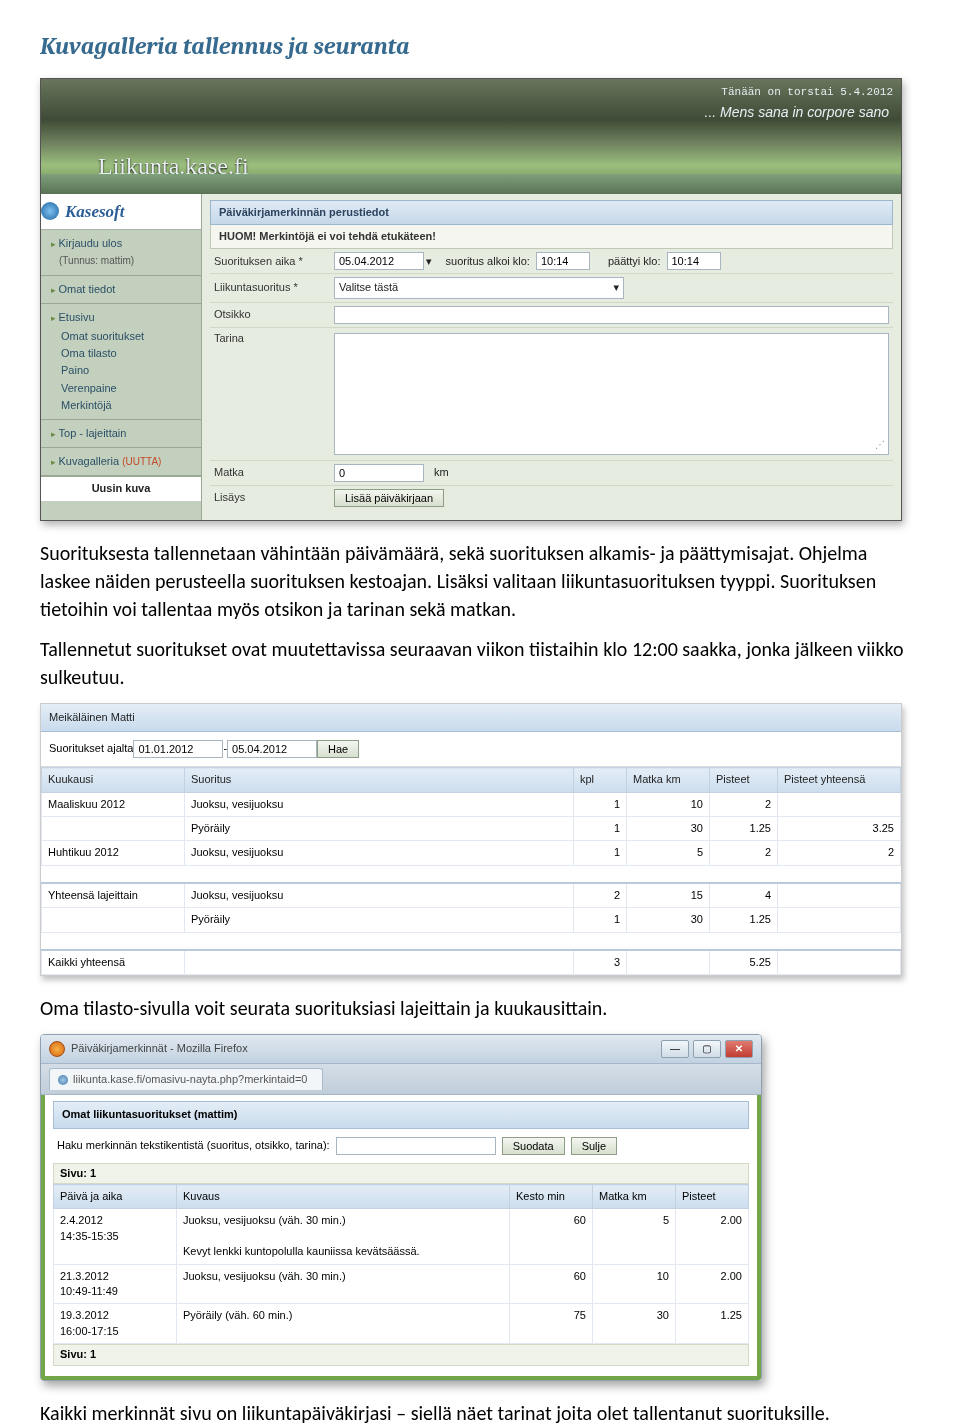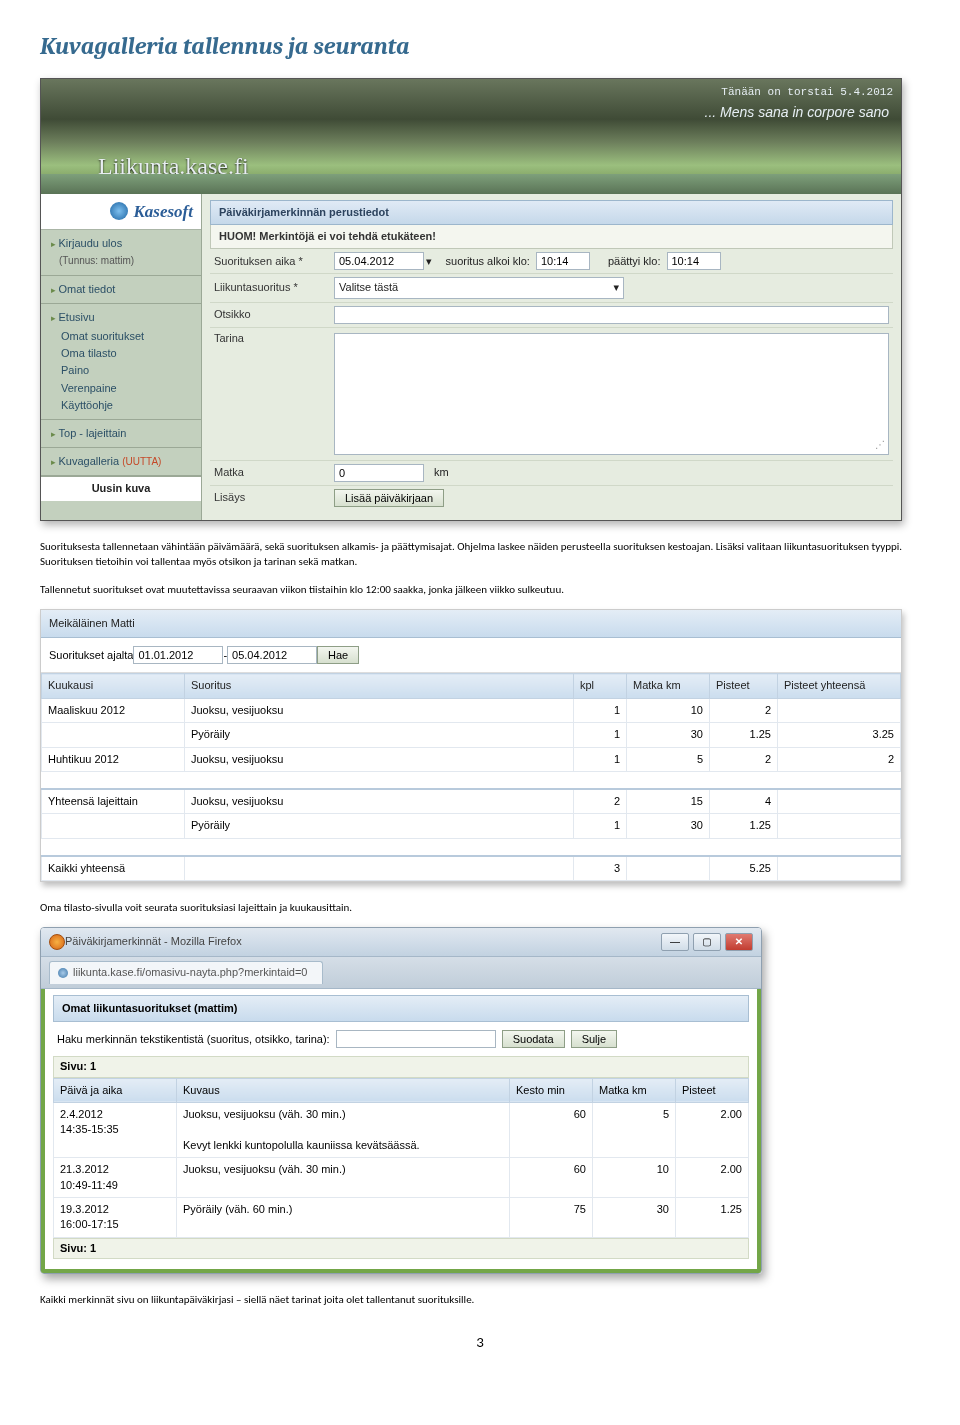--- a/index.html
+++ b/index.html
@@ -13,21 +13,21 @@
     width: 880px;
   }
   h2.doc-heading {
     color: #366a8f;
     font-style: italic;
     font-weight: 600;
     font-size: 24px;
     margin: 0 0 14px 0;
     font-family: Cambria, Georgia, serif;
   }
-  p.body { margin: 12px 0; font-family: Calibri, Arial, sans-serif; font-size: 11px; }
+  p.body { margin: 12px 0; font-family: Calibri, Arial, sans-serif; font-size: 20px; }
 
   
   .shot1 {
     width: 860px;
     border: 1px solid #555;
     font-family: Arial, sans-serif;
     font-size: 11px;
     color: #222;
     background: #e6ece0;
     box-shadow: 2px 4px 8px rgba(0,0,0,0.3);
@@ -53,23 +53,23 @@
   .banner .motto { position: absolute; right: 12px; top: 24px; color: #e6eef3; font-style: italic; font-size: 14px; }
 
   .cols { display: flex; }
   .sidebar {
     width: 160px;
     background: #c3d0be;
     border-right: 1px solid #9ba896;
     font-size: 11px;
   }
   .logo-row {
-    background: #fff; padding: 6px 8px; border-bottom: 1px solid #aab5a6;
+    background: #fff; padding: 6px 0; border-bottom: 1px solid #aab5a6;
     display: flex; align-items: center; gap: 6px;
-    font-family: Georgia, serif; font-style: italic; color: #2b5d97; font-size: 17px; font-weight: bold; justify-content: flex-end;
+    font-family: Georgia, serif; font-style: italic; color: #2b5d97; font-size: 17px; font-weight: bold;
   }
   .logo-ico { width: 18px; height: 18px; border-radius: 50%; background: radial-gradient(#7ec0ef,#1a62a0); }
   .nav-block { border-bottom: 1px solid #9ba896; padding: 4px 0; }
   .nav-item { padding: 2px 10px; color: #2b4f66; cursor: pointer; }
   .nav-item .arrow { color: #6a8a4a; margin-right: 3px; font-size: 9px; }
   .nav-sub { padding-left: 20px; color: #2b4f66; }
   .nav-sub div { padding: 1px 0; }
   .nav-tiny { font-size: 10px; color: #555; padding: 0 10px 3px 18px; }
   .uutta { color: #c54827; font-weight: normal; font-size: 10px; }
   .uusin { background: #fff; padding: 4px 10px; font-weight: bold; text-align: center; border-top: 1px solid #9ba896; }
@@ -95,21 +95,21 @@
   .s2-table { width: 100%; border-collapse: collapse; background: #fff; }
   .s2-table th { background: linear-gradient(#e4edf6,#cbddee); text-align: left; padding: 4px 6px; border: 1px solid #c2d2e2; font-weight: normal; color: #222; font-size: 11px; }
   .s2-table td { padding: 4px 6px; border: 1px solid #e2e8ef; }
   .s2-table tr.section td { border-top: 2px solid #b8cadc; }
   .s2-table tr.spacer td { height: 8px; border: none; }
   .num { text-align: right; }
 
   
   .shot3 { width: 720px; font-family: "Segoe UI", Arial, sans-serif; font-size: 11px; box-shadow: 3px 5px 10px rgba(0,0,0,0.35); margin-bottom: 18px; border-radius: 4px; overflow: hidden; border: 1px solid #8fa0b0; }
   .win-titlebar { background: linear-gradient(#e1e8f0,#c2d2e1); padding: 5px 8px; display: flex; align-items: center; justify-content: space-between; border-bottom: 1px solid #a5b7c8; }
-  .win-left { display: flex; gap: 0; color: #444; }
+  .win-left { display: flex; gap: 6px; color: #444; }
   .ff-ico { width: 14px; height: 14px; border-radius: 50%; background: radial-gradient(#f7b143, #d66316); border: 1px solid #a24d0e; }
   .win-btns { display: flex; gap: 4px; }
   .win-btn { width: 26px; height: 16px; background: linear-gradient(#f2f6fa,#d1dde8); border: 1px solid #8fa0b0; border-radius: 2px; display: flex; align-items: center; justify-content: center; font-size: 10px; }
   .win-btn.close { background: linear-gradient(#e07a71,#c23d31); color: #fff; font-weight: bold; }
   .tabbar { background: linear-gradient(#d5dee7,#c0cdd9); padding: 4px 8px; display: flex; align-items: center; border-bottom: 1px solid #a5b7c8; }
   .tab { background: #f3f6f9; border: 1px solid #a8bbcb; border-bottom: none; padding: 3px 14px 3px 8px; border-radius: 3px 3px 0 0; color: #555; display: flex; align-items: center; gap: 5px; }
   .glb { width: 10px; height: 10px; border-radius: 50%; background: radial-gradient(#a6c9e8,#3d76a8); }
   .s3-body { background: #fff; padding: 6px 8px 10px; border: 4px solid #73a648; border-top-width: 0; }
   .s3-head { background: linear-gradient(#e4edf6,#c8dbed); padding: 5px 8px; font-weight: bold; border: 1px solid #a8bed2; }
   .s3-filter { display: flex; align-items: center; gap: 6px; padding: 8px 4px; }
@@ -145,21 +145,21 @@
       <div class="nav-block">
         <div class="nav-item"><span class="arrow">▸</span><span>Omat tiedot</span></div>
       </div>
       <div class="nav-block">
         <div class="nav-item"><span class="arrow">▸</span><span>Etusivu</span></div>
         <div class="nav-sub">
           <div>Omat suoritukset</div>
           <div>Oma tilasto</div>
           <div>Paino</div>
           <div>Verenpaine</div>
-          <div>Käyttöohje</div>
+          <div>Merkintöjä</div>
         </div>
       </div>
       <div class="nav-block">
         <div class="nav-item"><span class="arrow">▸</span><span>Top - lajeittain</span></div>
       </div>
       <div class="nav-block">
         <div class="nav-item"><span class="arrow">▸</span><span>Kuvagalleria</span> <span class="uutta">(UUTTA)</span></div>
       </div>
       <div class="uusin">Uusin kuva</div>
     </div>

